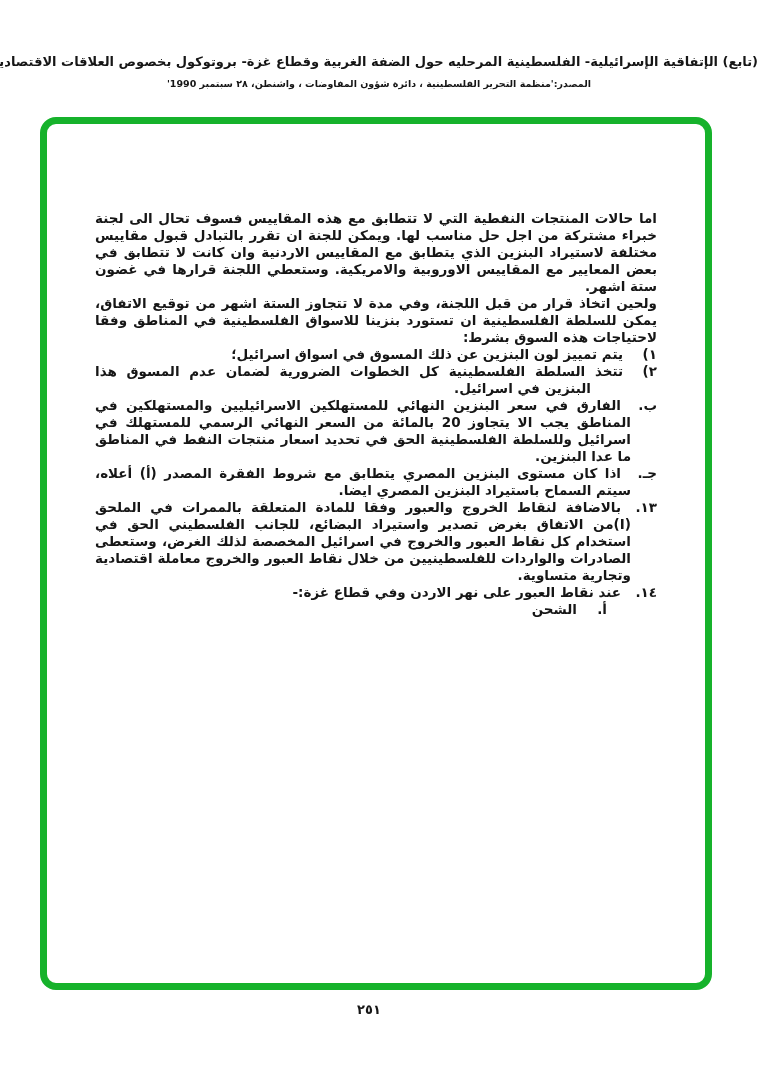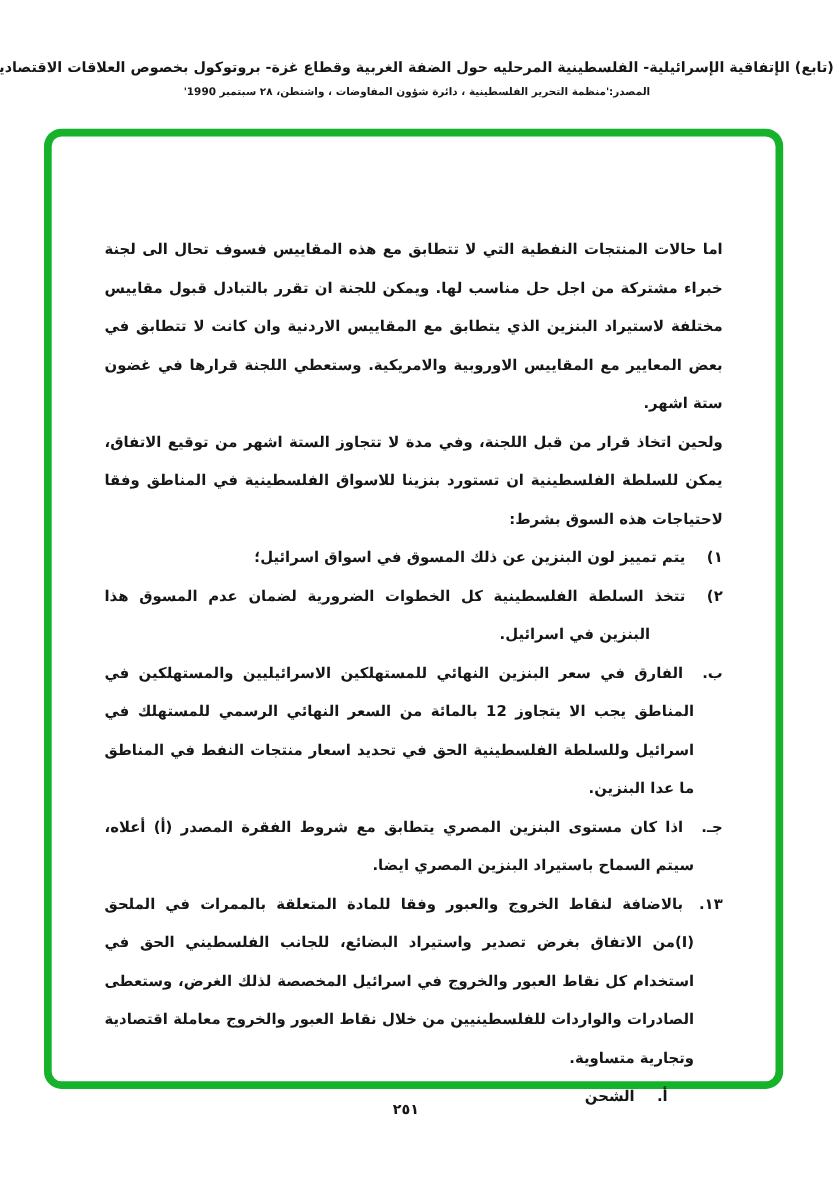--- a/index.html
+++ b/index.html
@@ -47,21 +47,21 @@
     background: #ffffff;
   }
   .frame-content {
     position: absolute;
     top: 0; left: 0; right: 0; bottom: 0;
     padding: 86px 48px 0 48px;
     direction: rtl;
     text-align: justify;
     font-size: 13.5px;
     font-weight: bold;
-    line-height: 35px;
+    line-height: 17px;
   }
   .para {
     margin: 0;
   }
   .hang-cond {
     margin: 0;
     padding-right: 66px;
     text-indent: -66px;
   }
   .hang-cond .marker {
@@ -112,25 +112,26 @@
   <div class="frame-content">
 
     <p class="para">اما حالات المنتجات النفطية التي لا تتطابق مع هذه المقاييس فسوف تحال الى لجنة خبراء مشتركة من اجل حل مناسب لها. ويمكن للجنة ان تقرر بالتبادل قبول مقاييس مختلفة لاستيراد البنزين الذي يتطابق مع المقاييس الاردنية وان كانت لا تتطابق في بعض المعايير مع المقاييس الاوروبية والامريكية. وستعطي اللجنة قرارها في غضون ستة اشهر.</p>
 
     <p class="para">ولحين اتخاذ قرار من قبل اللجنة، وفي مدة لا تتجاوز الستة اشهر من توقيع الاتفاق، يمكن للسلطة الفلسطينية ان تستورد بنزينا للاسواق الفلسطينية في المناطق وفقا لاحتياجات هذه السوق بشرط:</p>
 
     <p class="hang-cond"><span class="marker">١)</span><span>يتم تمييز لون البنزين عن ذلك المسوق في اسواق اسرائيل؛</span></p>
 
     <p class="hang-cond"><span class="marker">٢)</span><span>تتخذ السلطة الفلسطينية كل الخطوات الضرورية لضمان عدم المسوق هذا البنزين في اسرائيل.</span></p>
 
-    <p class="hang-clause"><span class="marker">ب.</span><span>الفارق في سعر البنزين النهائي للمستهلكين الاسرائيليين والمستهلكين في المناطق يجب الا يتجاوز 12 بالمائة من السعر النهائي الرسمي للمستهلك في اسرائيل وللسلطة الفلسطينية الحق في تحديد اسعار منتجات النفط في المناطق ما عدا البنزين.</span></p>
+    <p class="hang-clause"><span class="marker">ب.</span><span>الفارق في سعر البنزين النهائي للمستهلكين الاسرائيليين والمستهلكين في المناطق يجب الا يتجاوز 20 بالمائة من السعر النهائي الرسمي للمستهلك في اسرائيل وللسلطة الفلسطينية الحق في تحديد اسعار منتجات النفط في المناطق ما عدا البنزين.</span></p>
 
     <p class="hang-clause"><span class="marker">جـ.</span><span>اذا كان مستوى البنزين المصري يتطابق مع شروط الفقرة المصدر (أ) أعلاه، سيتم السماح باستيراد البنزين المصري ايضا.</span></p>
 
     <p class="hang-clause"><span class="marker">١٣.</span><span>بالاضافة لنقاط الخروج والعبور وفقا للمادة المتعلقة بالممرات في الملحق (I)من الاتفاق بغرض تصدير واستيراد البضائع، للجانب الفلسطيني الحق في استخدام كل نقاط العبور والخروج في اسرائيل المخصصة لذلك الغرض، وستعطى الصادرات والواردات للفلسطينيين من خلال نقاط العبور والخروج معاملة اقتصادية وتجارية متساوية.</span></p>
 
+    <p class="hang-clause"><span class="marker">١٤.</span><span>عند نقاط العبور على نهر الاردن وفي قطاع غزة:-</span></p>
 
     <p class="sub-clause"><span class="marker">أ.</span><span>الشحن</span></p>
 
   </div>
 </div>
 
 <div class="page-number">٢٥١</div>
 
 </body></html>

